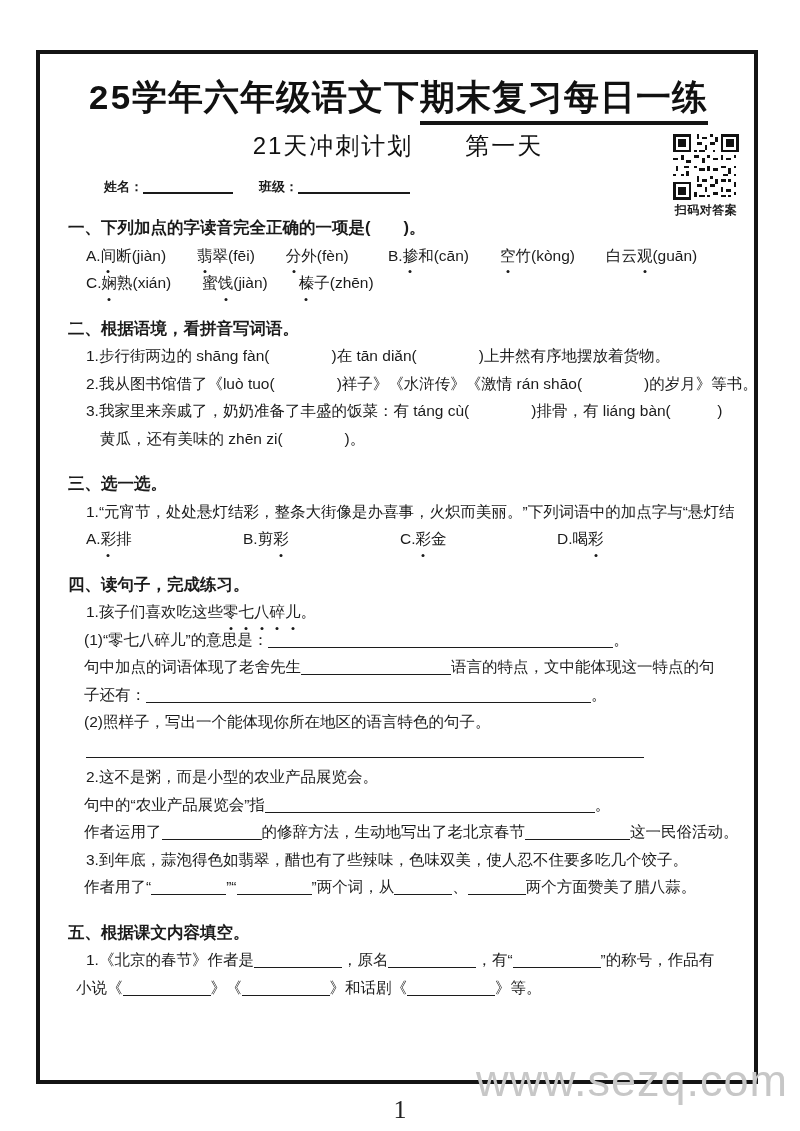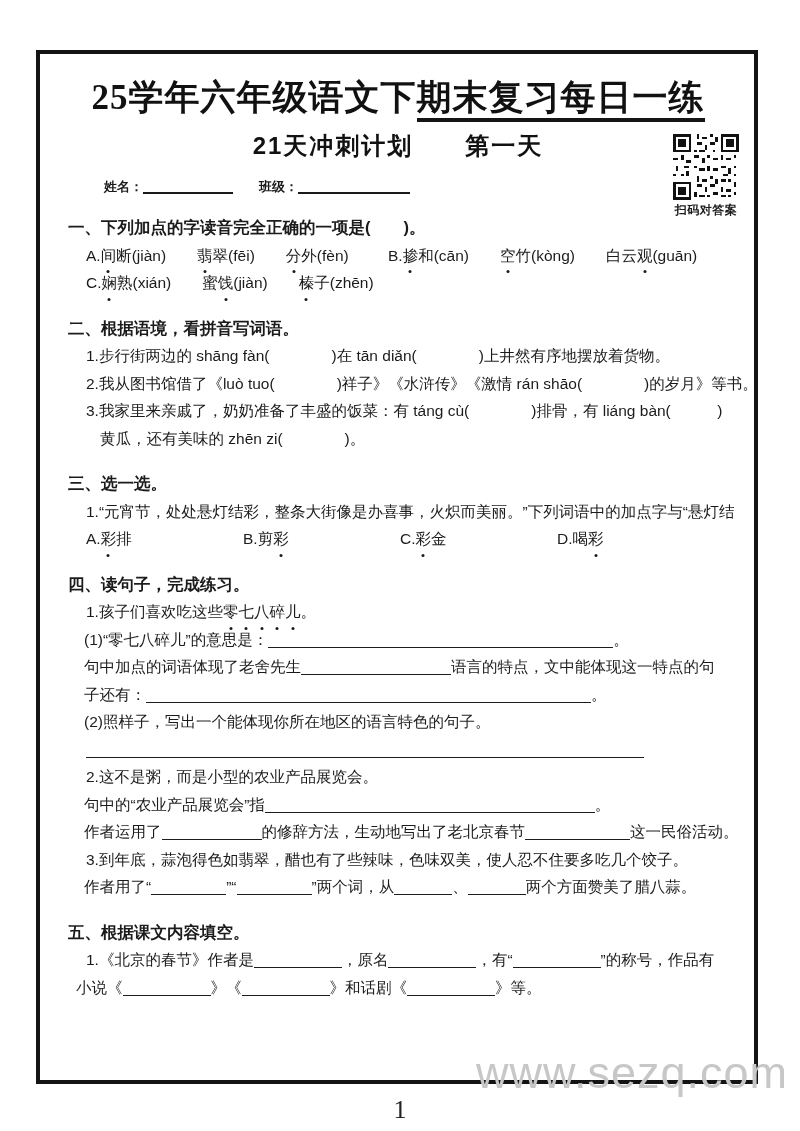--- a/index.html
+++ b/index.html
@@ -9,27 +9,27 @@
     overflow:hidden;
   }
   .sheet{
     position:absolute;left:36px;top:50px;width:722px;height:1034px;
     border:4px solid #141414;box-sizing:border-box;background:#fff;
   }
   .content{padding:10px 26px 0 28px;position:relative;}
 
   
   .title{
-    font-family:Liberation Serif, serif;
+    font-family:Liberation Mono, monospace;
     font-weight:bold;font-size:35px;text-align:center;
     margin-top:10px;letter-spacing:1px;color:#111;white-space:nowrap;
   }
   .title .u{border-bottom:4px solid #151515;padding-bottom:1px;}
   .subtitle{
-    font-weight:bold;font-size:24px;text-align:center;margin-top:9px;color:#111;
+    font-weight:normal;font-size:24px;text-align:center;margin-top:9px;color:#111;
     letter-spacing:2px;
   }
 
   
   .qr-wrap{position:absolute;right:6px;top:80px;width:84px;text-align:center;}
   .qr-wrap svg{width:66px;height:66px;display:block;margin:0 auto;}
   .qr-caption{font-size:12px;font-weight:bold;margin-top:2px;letter-spacing:.5px;}
 
   
   .fields{display:flex;font-size:13px;font-weight:bold;margin:14px 0 4px 36px;align-items:flex-end;}
@@ -57,21 +57,21 @@
 
   
   .dot{position:relative;display:inline-block;}
   .dot::after{
     content:"";position:absolute;left:50%;bottom:-4px;transform:translateX(-50%);
     width:3px;height:3px;border-radius:50%;background:#1b1b1b;
   }
 
   
   .watermark{
-    position:absolute;right:12px;bottom:32px;font-size:45px;color:#c7c7c7;
+    position:absolute;right:12px;bottom:24px;font-size:45px;color:#c7c7c7;
     letter-spacing:1px;z-index:5;font-family:"Liberation Sans",sans-serif;
   }
   .page-number{
     position:absolute;left:0;bottom:6px;width:100%;text-align:center;
     font-family:"Liberation Serif","DejaVu Serif",serif;font-size:26px;color:#222;
   }
 </style>
 </head>
 <body>
 

